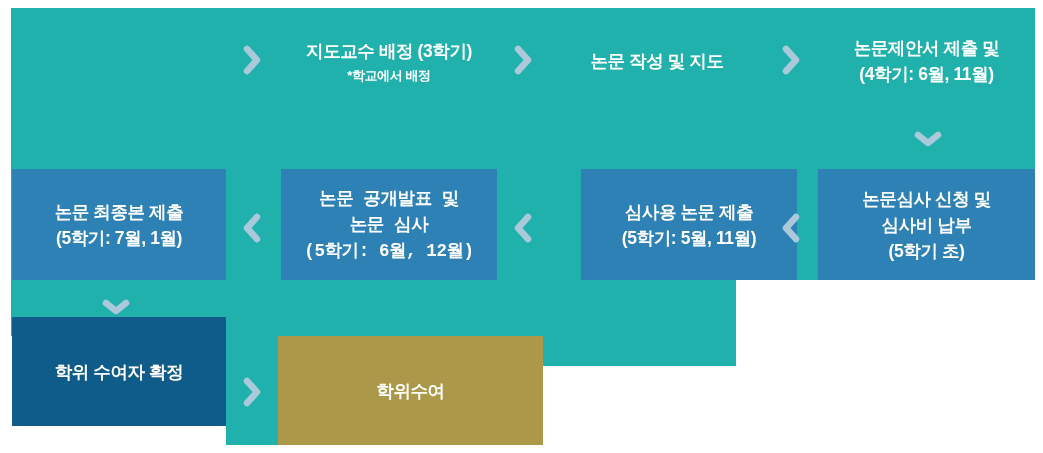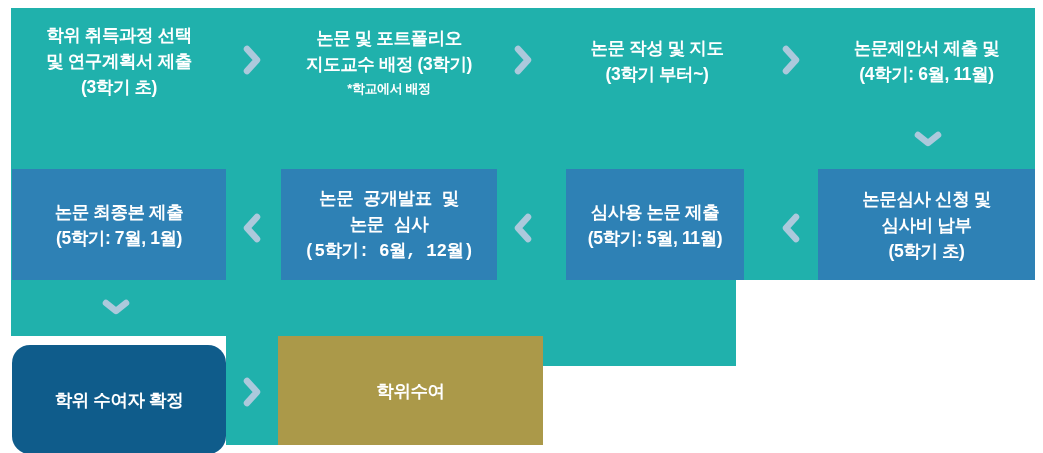--- a/index.html
+++ b/index.html
@@ -22,21 +22,21 @@
     align-items:center;justify-content:center;
     text-align:center;
     color:#ffffff;
     font-weight:700;
     font-size:17.5px;
     line-height:26px;
     letter-spacing:-0.4px;
   }
   .cell{top:8px;height:106px;background:transparent;}
   .box.blue{top:169px;height:111px;background:#2E81B5;}
-  .box.navy{top:345px;height:109px;background:#0F5C8B;border-radius:18px;}
+  .box.navy{top:317px;height:109px;background:#0F5C8B;}
   .box.gold{top:336px;height:109px;background:#AB9949;}
   .ln{display:block;}
   .note{display:block;font-size:13px;line-height:18px;margin-top:3px;}
 
   .chev{position:absolute;width:20px;height:30px;}
   .chev-down{position:absolute;width:28px;height:18px;}
   .chev svg,.chev-down svg{display:block;width:100%;height:100%;}
   .chev polyline,.chev-down polyline{
     fill:none;stroke:#ACC9DC;stroke-width:6.5;
     stroke-linecap:round;stroke-linejoin:round;
@@ -45,33 +45,26 @@
 </head>
 <body>
 
 <div class="stage">
 
   <div class="slab t1"></div>
   <div class="slab t2"></div>
   <div class="slab t3"></div>
   <div class="slab t4"></div>
 
-  <div class="cell" style="left:12px;width:214px;">
-    <span class="ln">학위 취득과정 선택</span>
-    <span class="ln">및 연구계획서 제출</span>
-    <span class="ln">(3학기 초)</span>
-  </div>
   <div class="cell" style="left:281px;width:216px;">
-    <span class="ln">논문 및 포트폴리오</span>
     <span class="ln">지도교수 배정 (3학기)</span>
     <span class="note">*학교에서 배정</span>
   </div>
   <div class="cell" style="left:549px;width:216px;">
     <span class="ln">논문 작성 및 지도</span>
-    <span class="ln">(3학기 부터~)</span>
   </div>
   <div class="cell" style="left:818px;width:217px;">
     <span class="ln">논문제안서 제출 및</span>
     <span class="ln">(4학기: 6월, 11월)</span>
   </div>
 
   <span class="chev" style="left:242px;top:45px;">
     <svg viewBox="0 0 20 30">
         <polyline points="5,4 15,15 5,26"></polyline>
       </svg>
@@ -94,21 +87,21 @@
 
   <div class="box blue" style="left:12px;width:214px;justify-content:center;">
     <span class="ln">논문 최종본 제출</span>
     <span class="ln">(5학기: 7월, 1월)</span>
   </div>
   <div class="box blue" style="left:281px;width:216px;font-family:Liberation Mono, monospace;">
     <span class="ln">논문 공개발표 및</span>
     <span class="ln">논문 심사</span>
     <span class="ln">(5학기: 6월, 12월)</span>
   </div>
-  <div class="box blue" style="left:566px;width:178px;">
+  <div class="box blue" style="left:581px;width:216px;">
     <span class="ln">심사용 논문 제출</span>
     <span class="ln">(5학기: 5월, 11월)</span>
   </div>
   <div class="box blue" style="left:818px;width:217px;justify-content:center;">
     <span class="ln">논문심사 신청 및</span>
     <span class="ln">심사비 납부</span>
     <span class="ln">(5학기 초)</span>
   </div>
 
   <span class="chev" style="left:242px;top:213px;">

